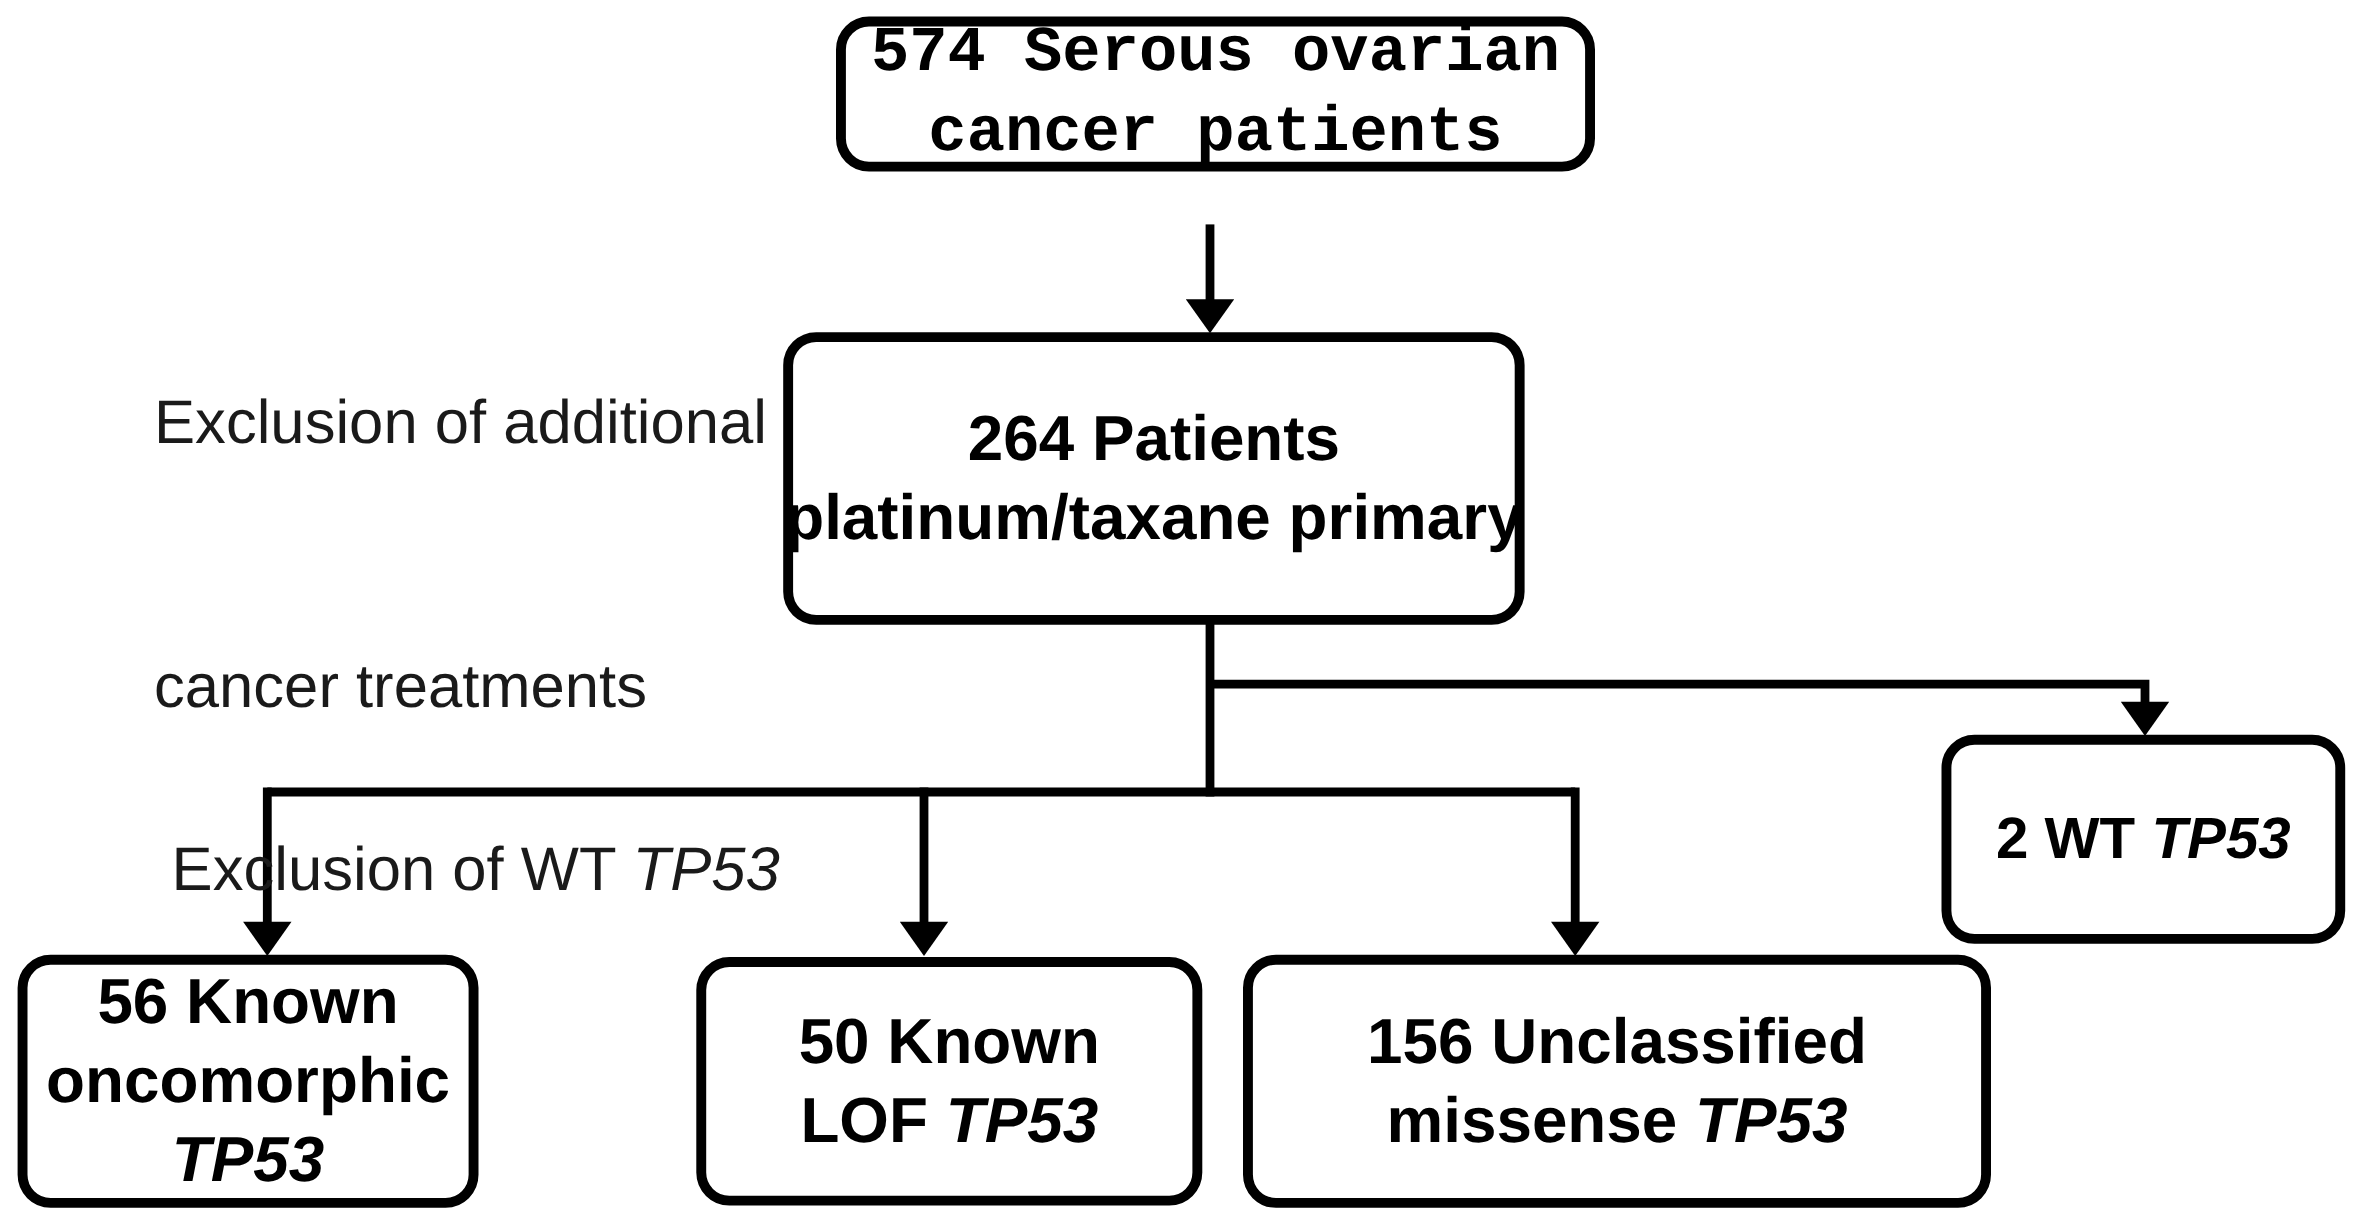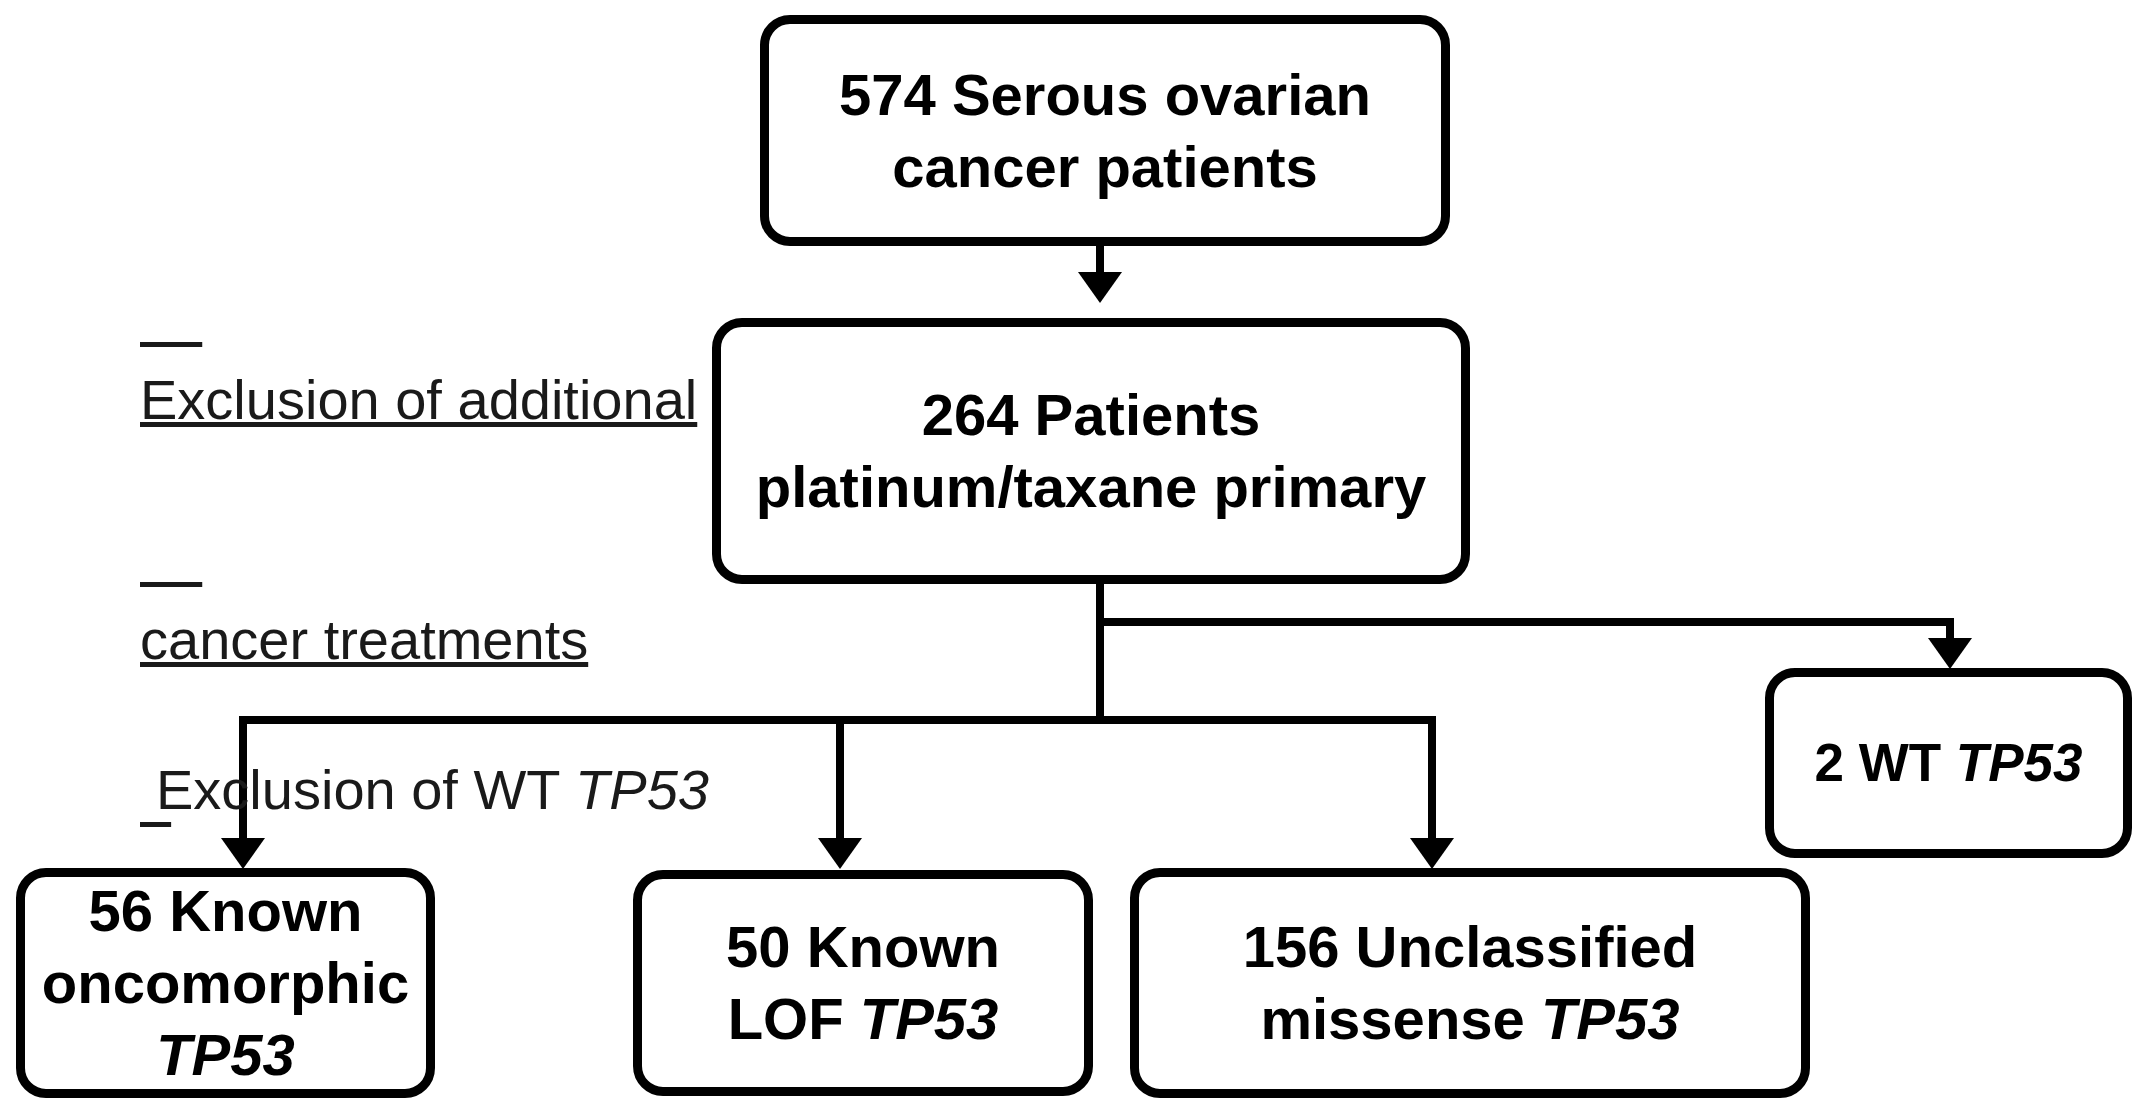--- a/index.html
+++ b/index.html
@@ -69,26 +69,26 @@
     <line x1="243" y1="716" x2="243" y2="840"></line>
     <polygon points="221,838 265,838 243,869" fill="#000000" stroke="none"></polygon>
 
     <line x1="840" y1="716" x2="840" y2="840"></line>
     <polygon points="818,838 862,838 840,869" fill="#000000" stroke="none"></polygon>
 
     <line x1="1432" y1="716" x2="1432" y2="840"></line>
     <polygon points="1410,838 1454,838 1432,869" fill="#000000" stroke="none"></polygon>
   </svg>
 
-  <div class="node" style="left:760px; top:15px; width:690px; height:231px;">
+  <div class="node" style="left:760px; top:15px; width:690px; height:141px;font-family:Liberation Mono, monospace;">
     <span class="ln">574 Serous ovarian</span>
     <span class="ln">cancer patients</span>
   </div>
 
-  <div class="node" style="left:712px; top:302px; width:758px; height:266px;margin-top:16px;">
+  <div class="node" style="left:712px; top:302px; width:674px; height:266px;">
     <span class="ln">264 Patients</span>
     <span class="ln">platinum/taxane primary</span>
   </div>
 
   <div class="node" style="left:1765px; top:668px; width:367px; height:190px; font-size:53px;">
     <span class="ln"><span>2 WT </span><span class="gene">TP53</span></span>
   </div>
 
   <div class="node" style="left:16px; top:868px; width:419px; height:230px;">
     <span class="ln">56 Known</span>
@@ -99,21 +99,21 @@
   <div class="node" style="left:633px; top:870px; width:460px; height:226px;">
     <span class="ln">50 Known</span>
     <span class="ln"><span>LOF </span><span class="gene">TP53</span></span>
   </div>
 
   <div class="node" style="left:1130px; top:868px; width:680px; height:230px;">
     <span class="ln">156 Unclassified</span>
     <span class="ln"><span>missense </span><span class="gene">TP53</span></span>
   </div>
 
-  <div class="side-label" style="left:140px; top:200px;text-decoration:underline;">
+  <div class="side-label" style="left:140px; top:184px;">
     <span class="ln">Exclusion of additional</span>
     <span class="ln">cancer treatments</span>
   </div>
 
   <div class="side-label" style="left:156px; top:590px;">
     <span class="ln"><span>Exclusion of WT </span><span class="gene">TP53</span></span>
   </div>
 
 </div>
 

